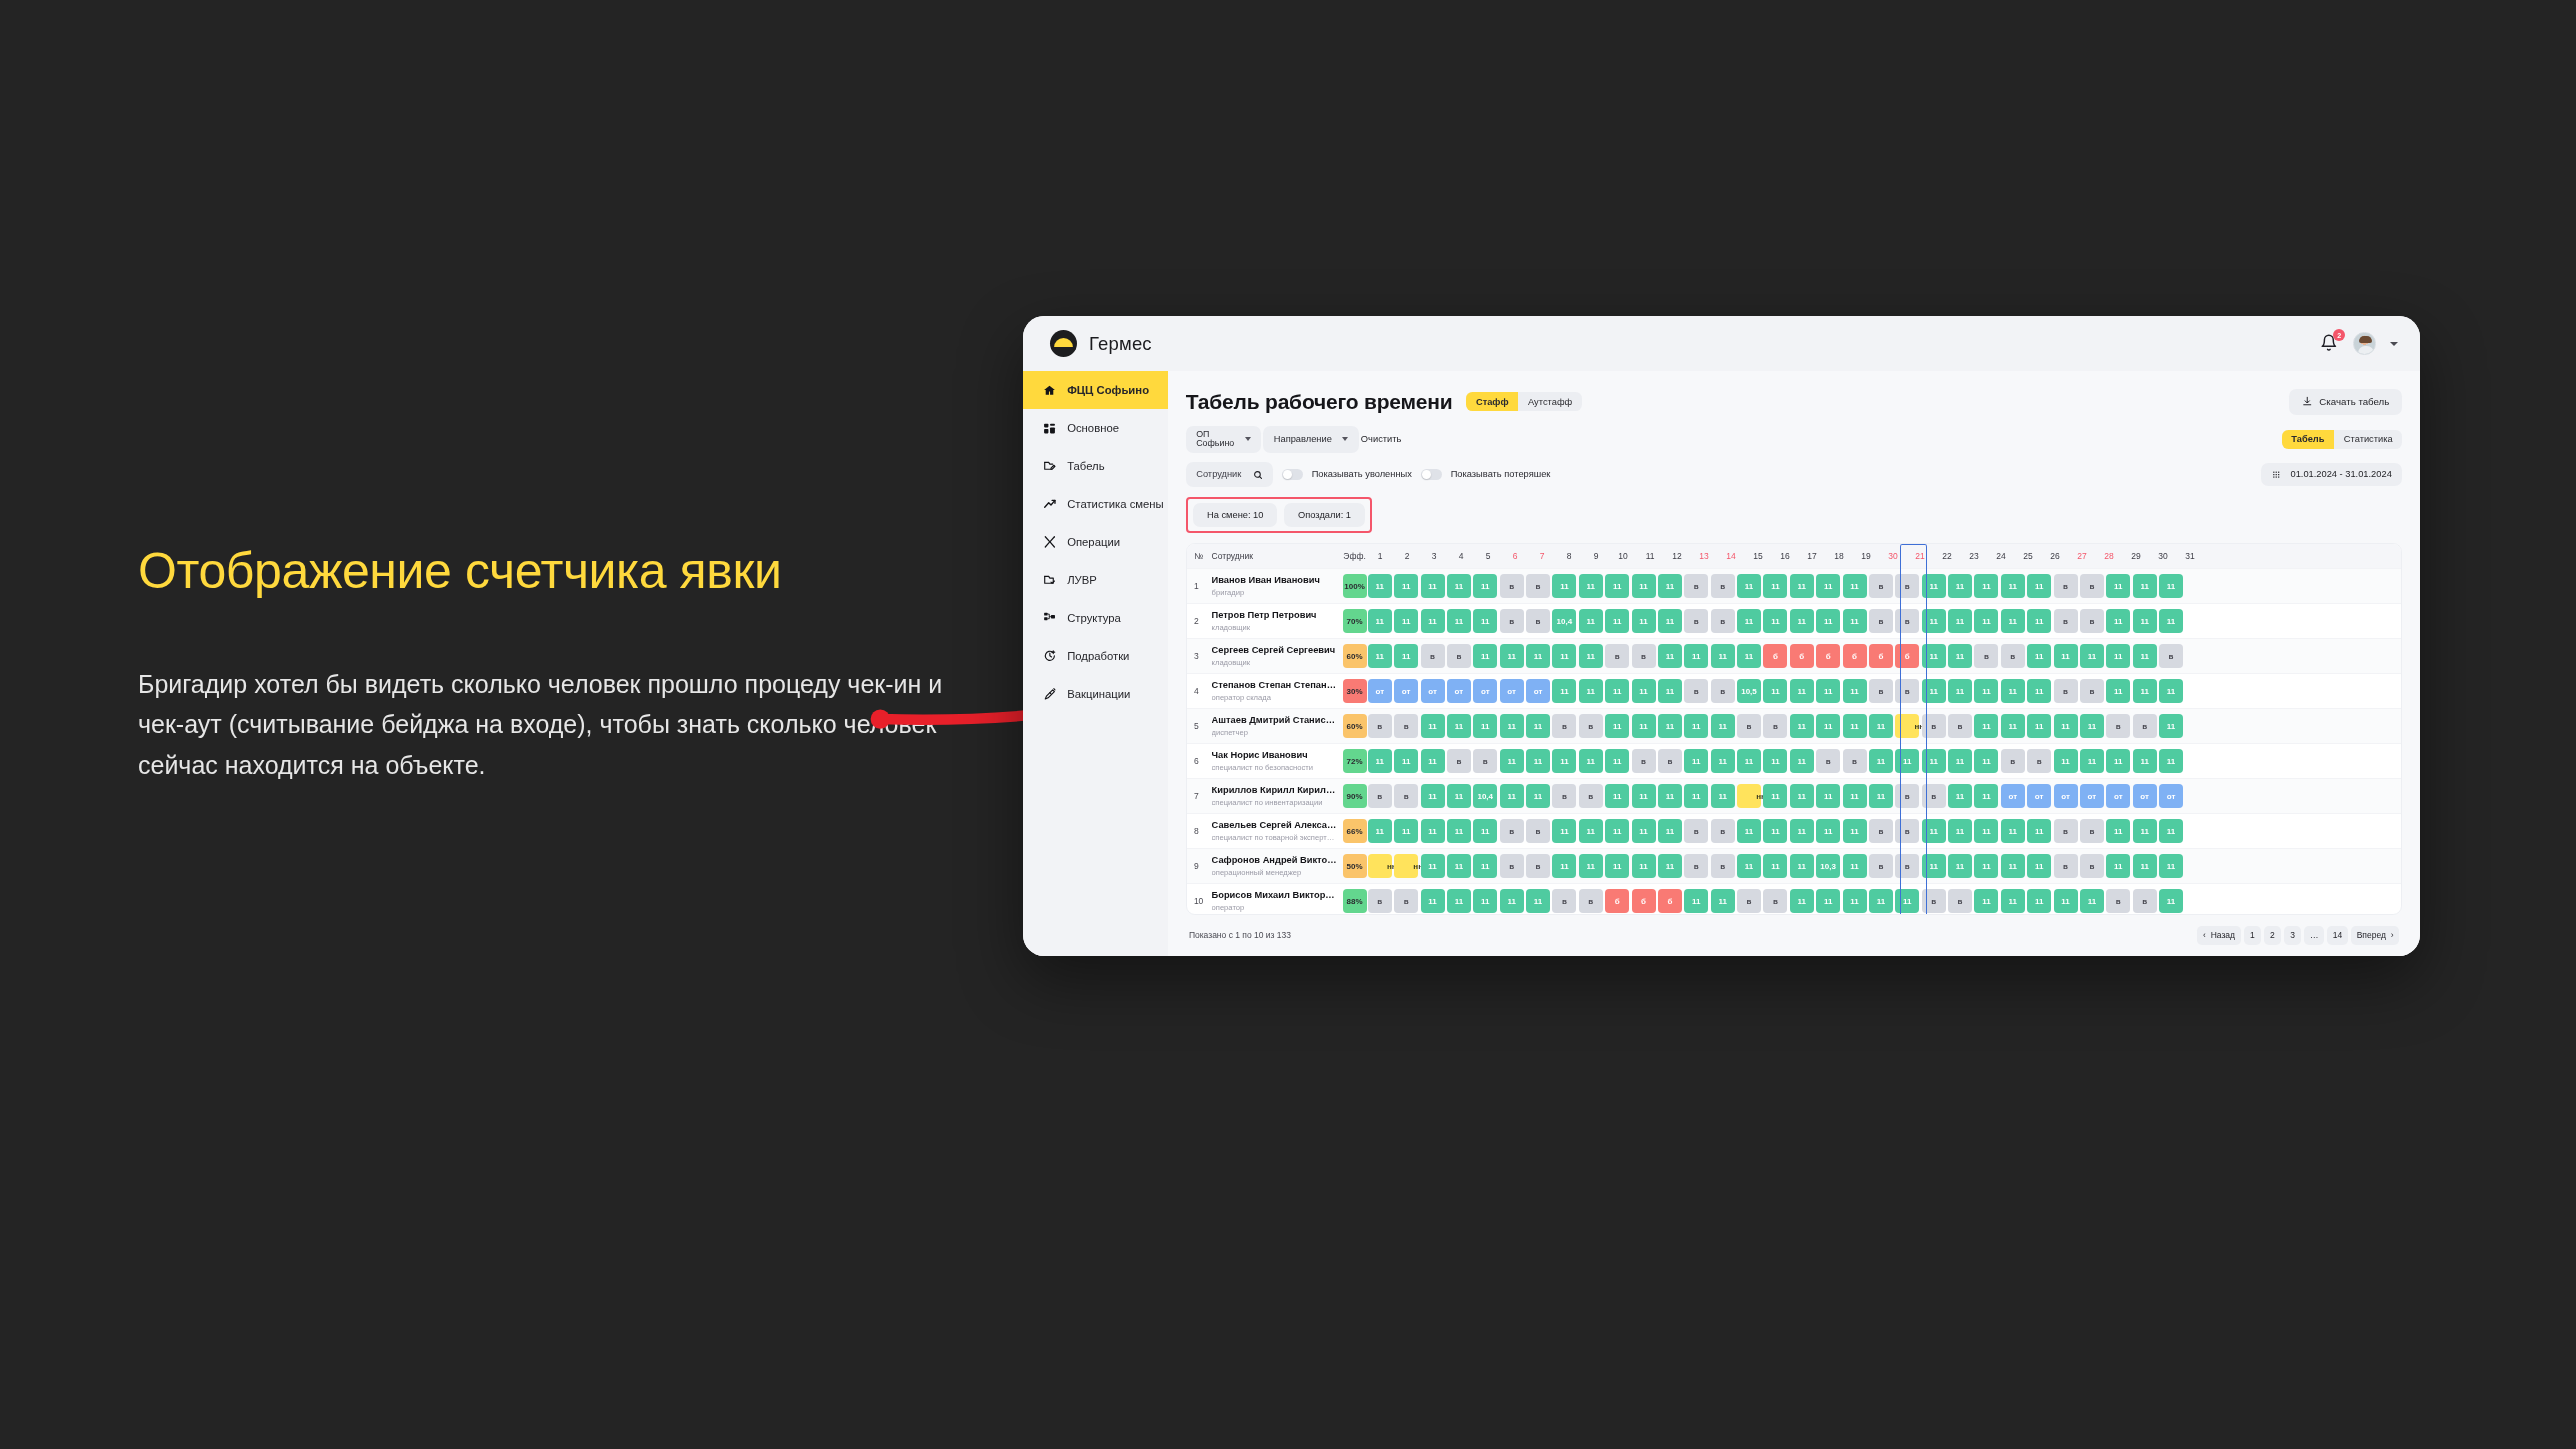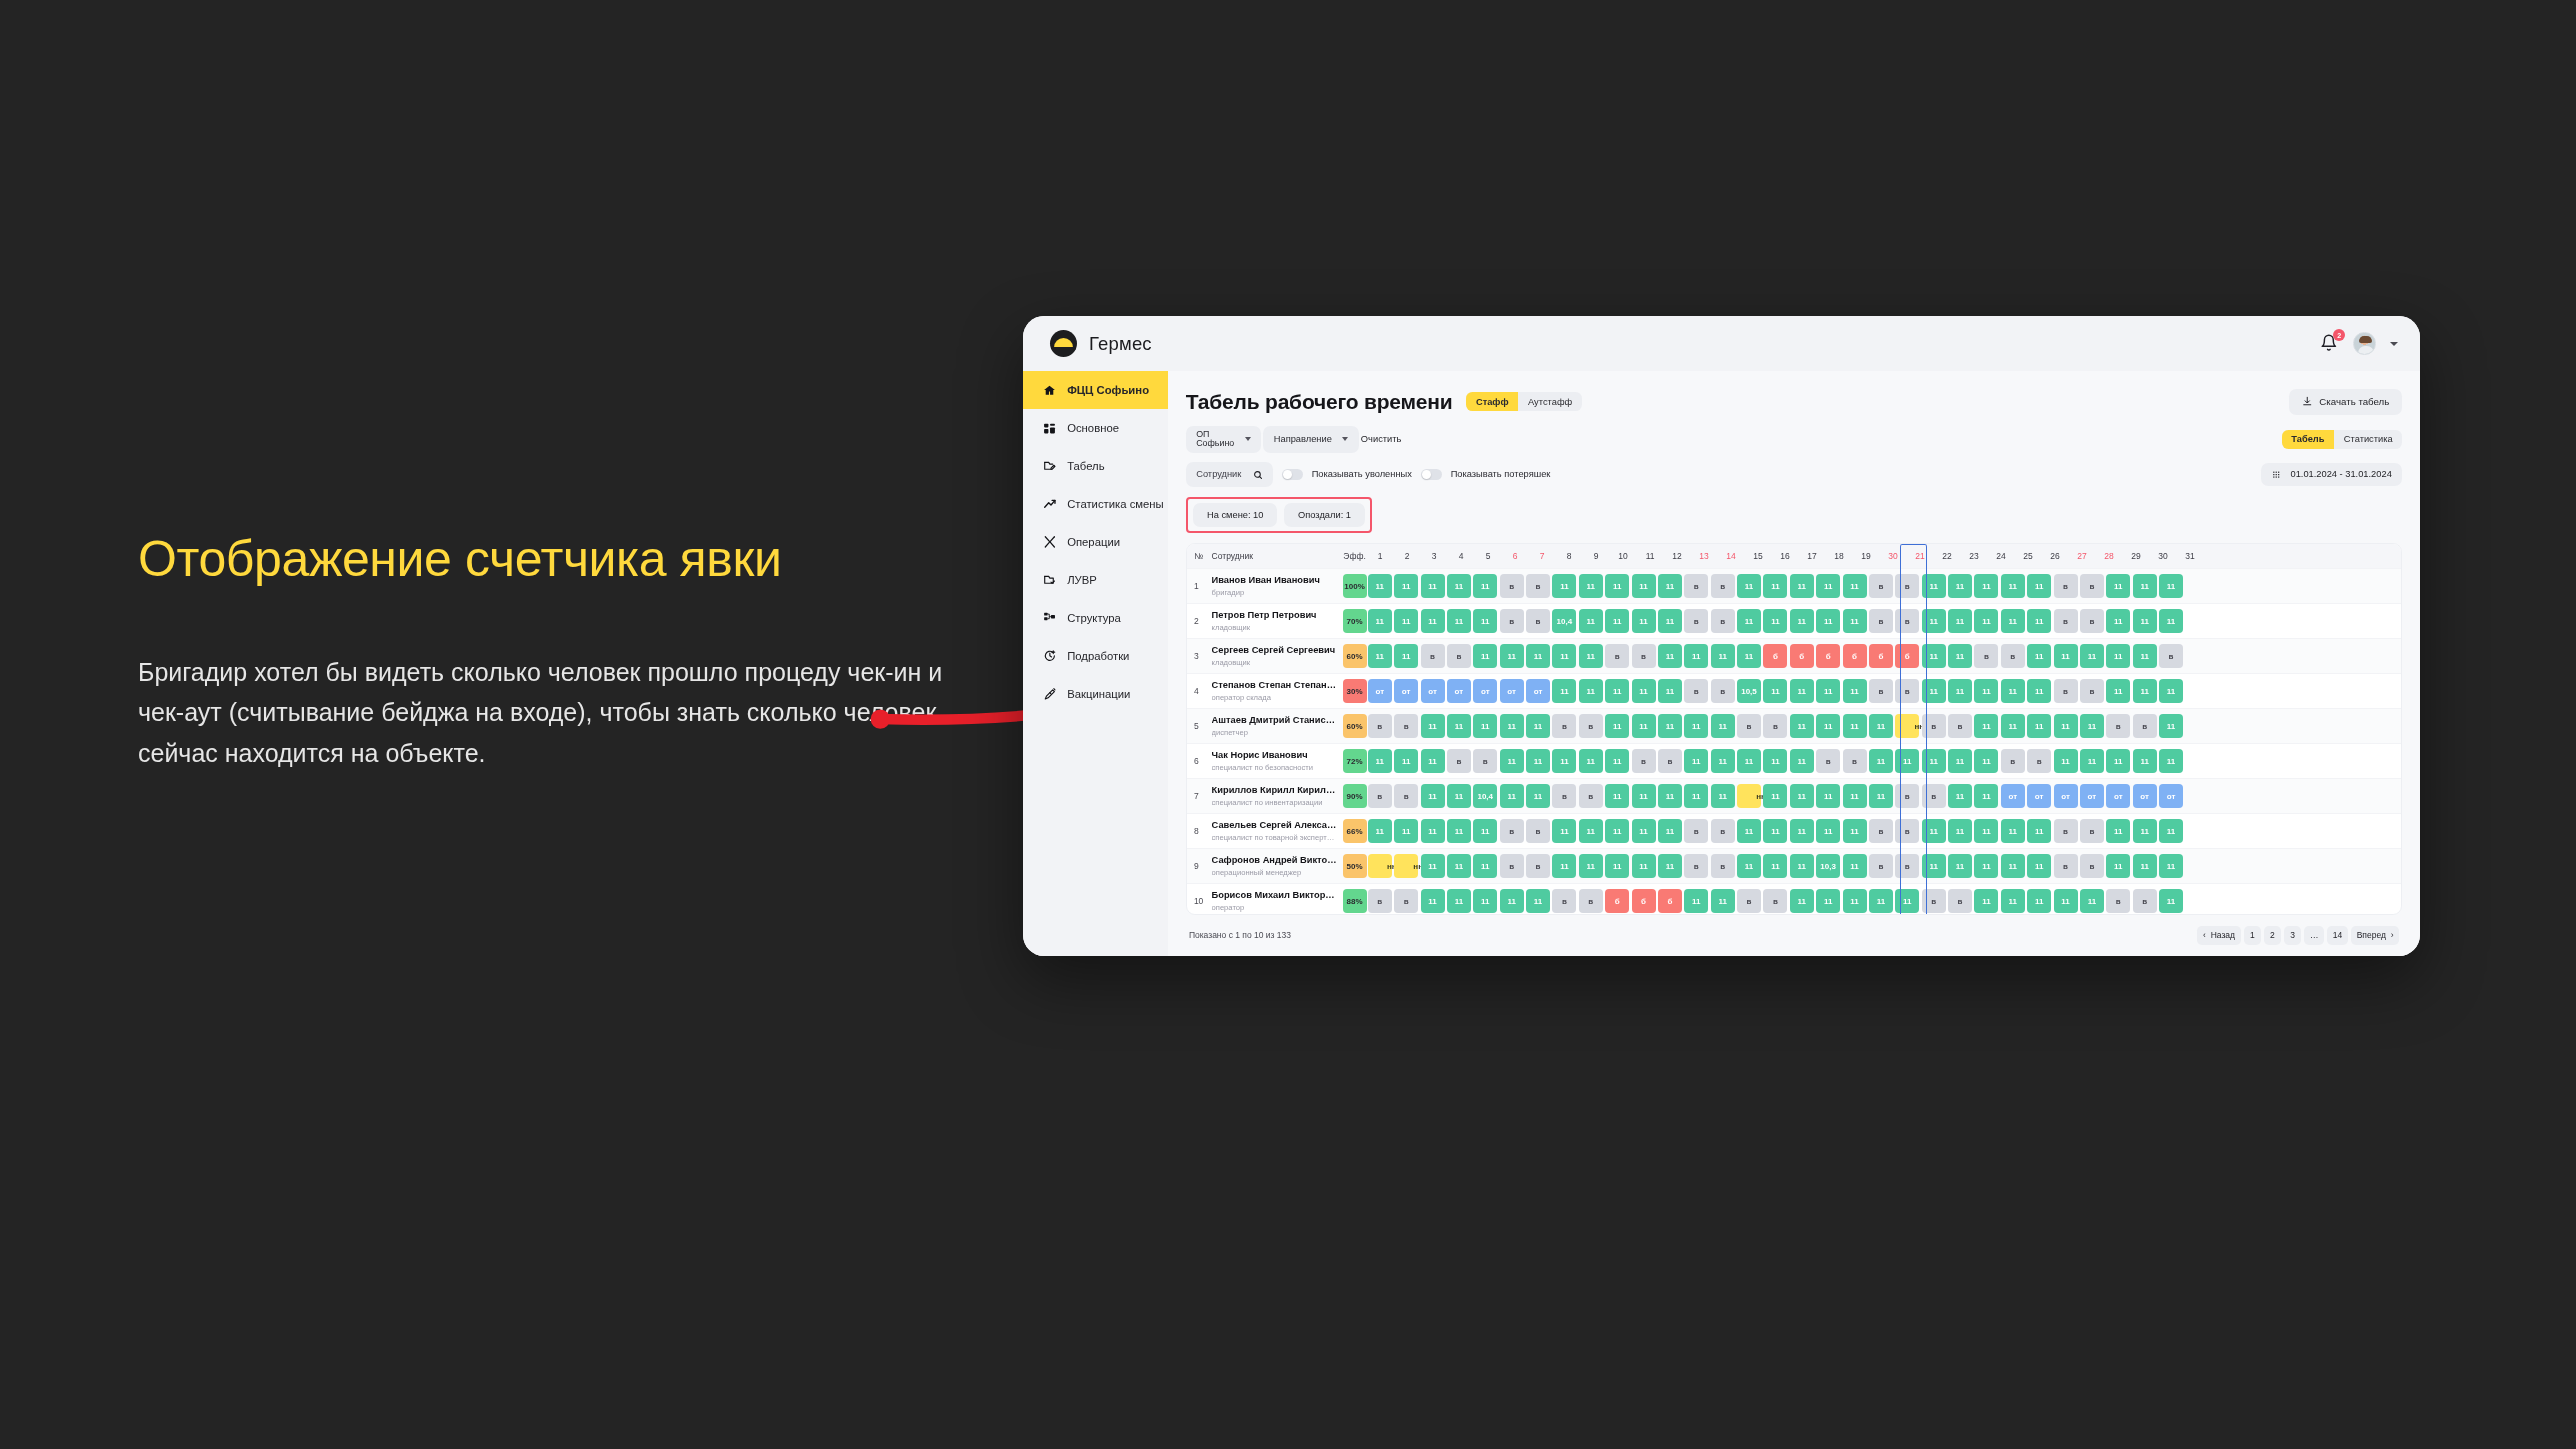--- a/index.html
+++ b/index.html
@@ -9,21 +9,21 @@
     background: #242424;
     font-family: "Liberation Sans", sans-serif;
     overflow: hidden;
   }
   #stage { position: relative; width: 2576px; height: 1449px; background: #242424; }
 
   
   .left-panel { position: absolute; left: 138px; top: 531px; width: 805px; }
   .headline {
     color: #FFD93D; font-size: 50px; font-weight: 400; letter-spacing: -0.4px;
-    line-height: 1.15; margin-bottom: 63px; white-space: nowrap;
+    line-height: 1.15; margin-bottom: 63px; white-space: nowrap; margin-top: 12px;
   }
   .body-copy { color: #e6e6e6; font-size: 25px; line-height: 1.62; font-weight: 400; }
   .body-copy p { margin: 0; }
 
   
   .arrow-svg { position: absolute; left: 869px; top: 636px; width: 564px; height: 266px; pointer-events: none; }
 
   
   .app-window {
     position: absolute; left: 1023px; top: 316px;

